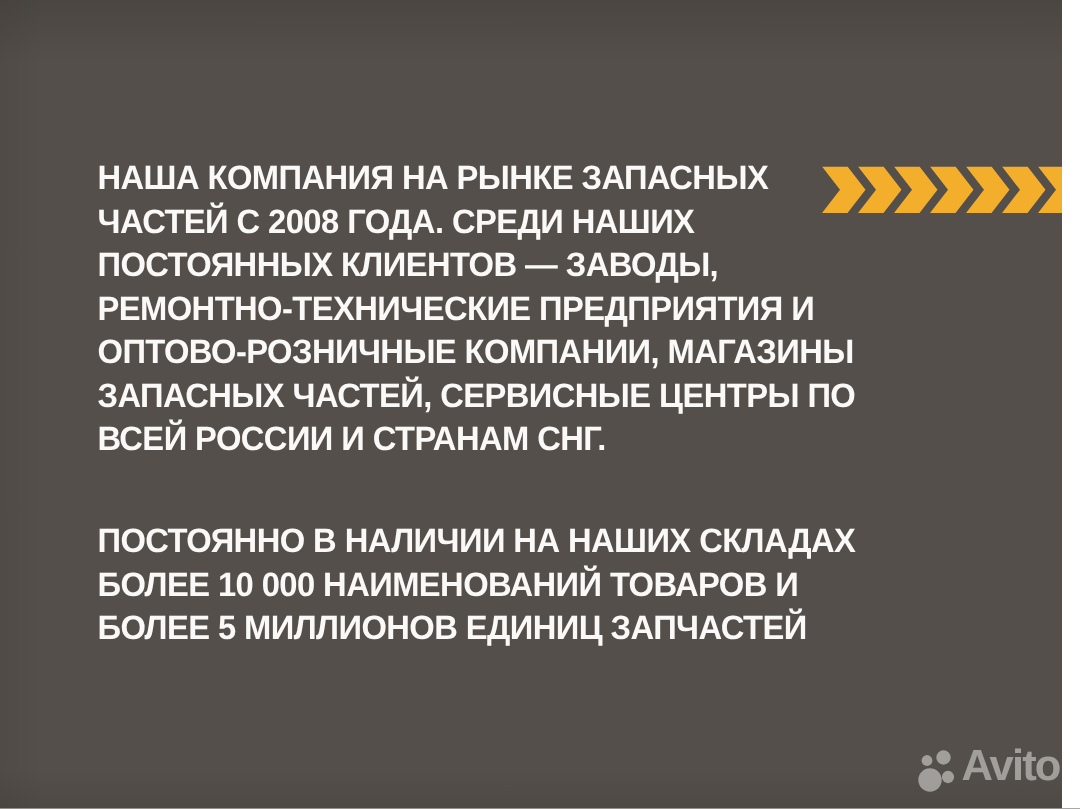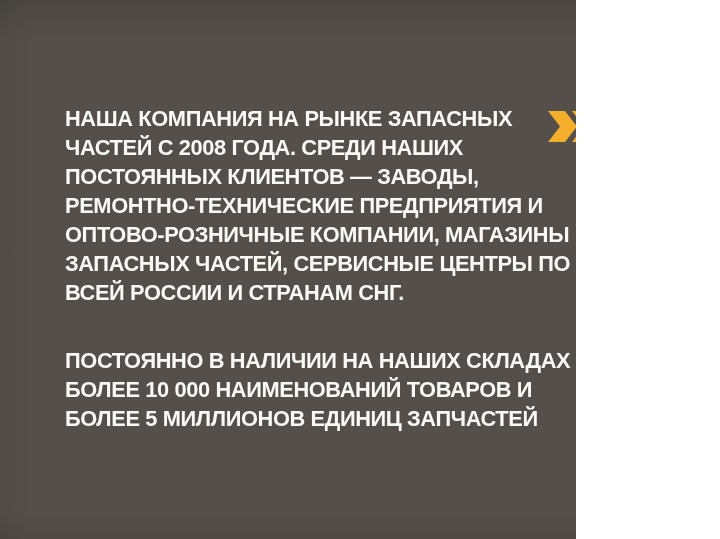--- a/index.html
+++ b/index.html
@@ -6,21 +6,21 @@
     --bg:#544f4a;
     --text:#faf9f7;
     --chevron:#f3af2b;
     --watermark:rgba(255,255,255,0.45);
   }
   *{margin:0;padding:0;box-sizing:border-box;}
   html,body{width:720px;height:539px;overflow:hidden;}
   body{font-family:"Liberation Sans", sans-serif;}
   .canvas{
     position:relative;
-    width:576px;height:539px;
+    width:708px;height:539px;
     background:var(--bg);
     overflow:hidden;
   }
   .vignette{
     position:absolute;inset:0;
     background:
       linear-gradient(180deg, rgba(10,9,8,0.13) 0px, rgba(10,9,8,0) 42px),
       linear-gradient(0deg, rgba(10,9,8,0.09) 0px, rgba(10,9,8,0) 26px),
       linear-gradient(90deg, rgba(10,9,8,0.06) 0px, rgba(10,9,8,0) 30px);
     pointer-events:none;

